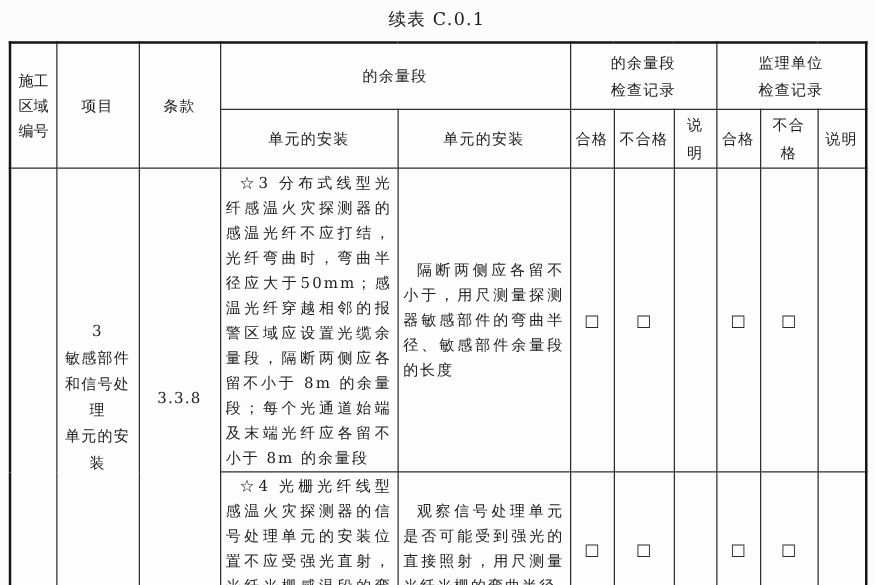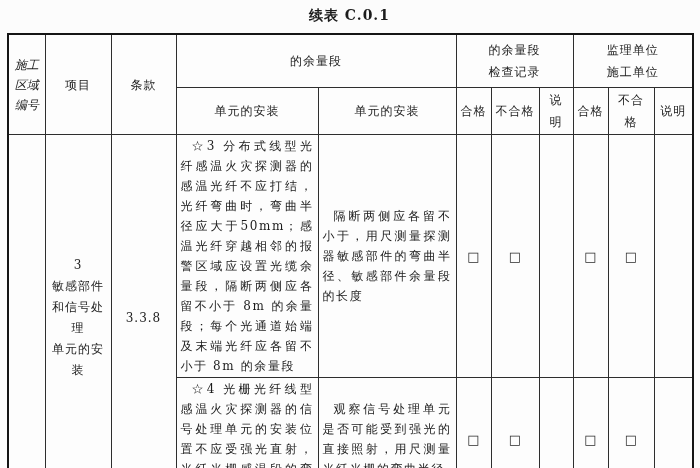--- a/index.html
+++ b/index.html
@@ -9,21 +9,21 @@
     font-family:"DejaVu Serif","Liberation Serif",serif;
     color:#1c1c1c;
     position:relative;
     overflow:hidden;
   }
   .doc-title{
     position:absolute;
     top:7px;left:7px;width:685px;
     text-align:center;
     font-size:14px;
-    font-weight:bold;
+    font-weight:normal;
     letter-spacing:1px;
   }
   table.form{
     position:absolute;
     top:33px;left:7px;
     width:685px;
     border-collapse:collapse;
     table-layout:fixed;
     background:#fdfdfd;
   }
@@ -40,21 +40,21 @@
   tr.hrow2 td{height:25px;}
   tr.brow1 td{height:224px;}
   tr.brow2 td{height:116px;}
   
   td.hc{
     text-align:center;
     letter-spacing:1px;
     line-height:22px;
   }
   td.pre{white-space:pre-line;}
-  td.area-head{line-height:20px;letter-spacing:0;padding:1px 2px;font-style:italic;}
+  td.area-head{line-height:20px;letter-spacing:0;padding:1px 2px;}
   
   td.para{vertical-align:middle;}
   .jtext{
     text-align:justify;
     text-indent:11px;
     line-height:20px;
     letter-spacing:1.6px;
     margin:0;
   }
   td.item-cell{
@@ -105,21 +105,21 @@
       <tr class="hrow1">
     <td class="hc pre area-head" rowspan="2">施工
 区域
 编号</td>
     <td class="hc" rowspan="2">项目</td>
     <td class="hc" rowspan="2">条款</td>
     <td class="hc" colspan="2">的余量段</td>
     <td class="hc pre" colspan="3">的余量段
 检查记录</td>
     <td class="hc pre" colspan="3">监理单位
-施工单位</td>
+检查记录</td>
   </tr>
 
   <tr class="hrow2">
     <td class="hc">单元的安装</td>
     <td class="hc">单元的安装</td>
     <td class="hc">合格</td>
     <td class="hc">不合格</td>
     <td class="hc lite-l">说明</td>
     <td class="hc">合格</td>
     <td class="hc lite-l">不合格</td>

